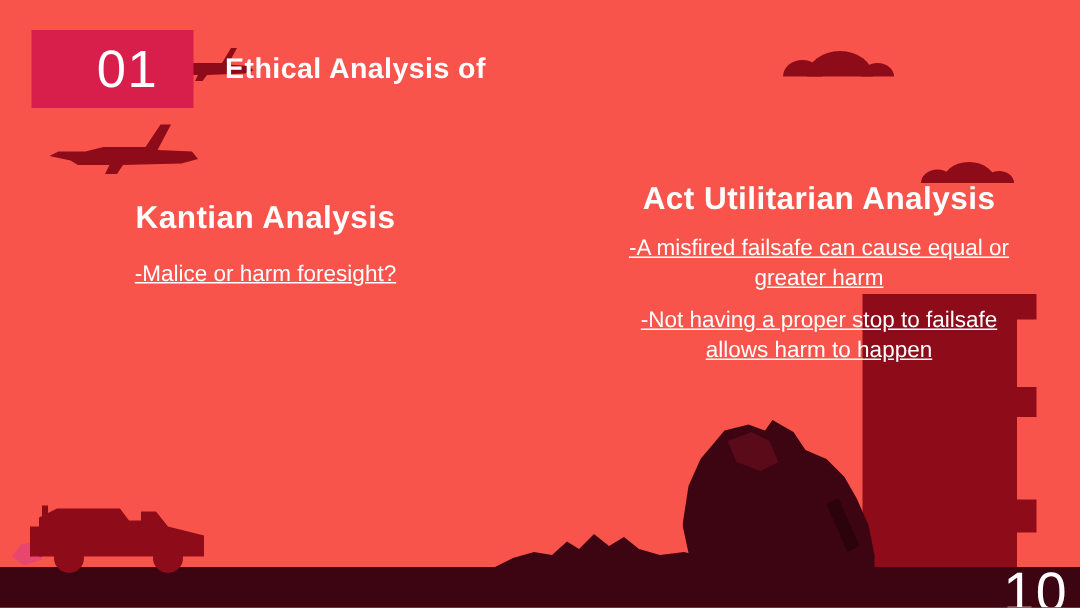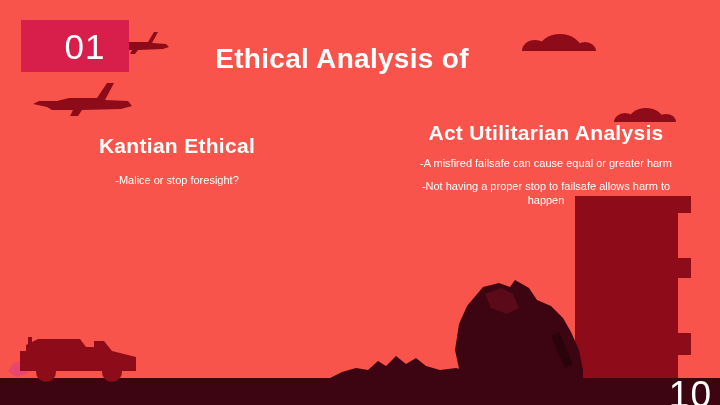--- a/index.html
+++ b/index.html
@@ -97,25 +97,24 @@
     color: #FFFFFF;
     font-size: 35px;
     font-weight: 400;
     letter-spacing: 1px;
     line-height: 1;
   }
 
   
   .title {
     position: absolute;
-    left: 132px; top: 22px;
+    left: 150px; top: 22px;
     width: 420px;
-    text-align: center;
-    color: #FFFFFF;
-    font-size: 28px;
+    color: #FFFFFF;
+    font-size: 19px;
     line-height: 1.28;
     letter-spacing: 0.3px;
   }
   .title-line { display: block; }
 
   
   .col {
     position: absolute;
     text-align: center;
     color: #FFFFFF;
@@ -126,24 +125,25 @@
   .col-heading {
     font-size: 21px;
     line-height: 1.25;
     letter-spacing: 0.3px;
     margin: 0 0 14px 0;
   }
   .col-right .col-heading { margin-bottom: 10px; }
 
   .bullets { margin: 0; padding: 0; list-style: none; }
   .bullet {
-    font-size: 11px;
+    font-size: 15px;
     line-height: 1.32;
     margin: 0 auto 13px auto;
     max-width: 260px;
+    text-decoration: underline;
   }
   .col-right .bullet { max-width: 270px; margin-bottom: 8px; }
   .bullet:last-child { margin-bottom: 16px; }
 
   
   .page-number {
     position: absolute;
     right: 8px;
     bottom: -8px;
     color: #FFFFFF;
@@ -209,23 +209,23 @@
 
   <div class="badge">
     <span class="badge-text">01</span>
   </div>
 
   <h1 class="title">
     <span class="title-line">Ethical Analysis of</span>
   </h1>
 
   <div class="col col-left">
-    <h2 class="col-heading">Kantian Ethical</h2>
+    <h2 class="col-heading">Kantian Analysis</h2>
     <ul class="bullets">
-      <li class="bullet">-Malice or stop foresight?</li>
+      <li class="bullet">-Malice or harm foresight?</li>
     </ul>
   </div>
 
   <div class="col col-right">
     <h2 class="col-heading">Act Utilitarian Analysis</h2>
     <ul class="bullets">
       <li class="bullet">-A misfired failsafe can cause equal or greater harm</li>
       <li class="bullet">-Not having a proper stop to failsafe allows harm to happen</li>
     </ul>
   </div>

